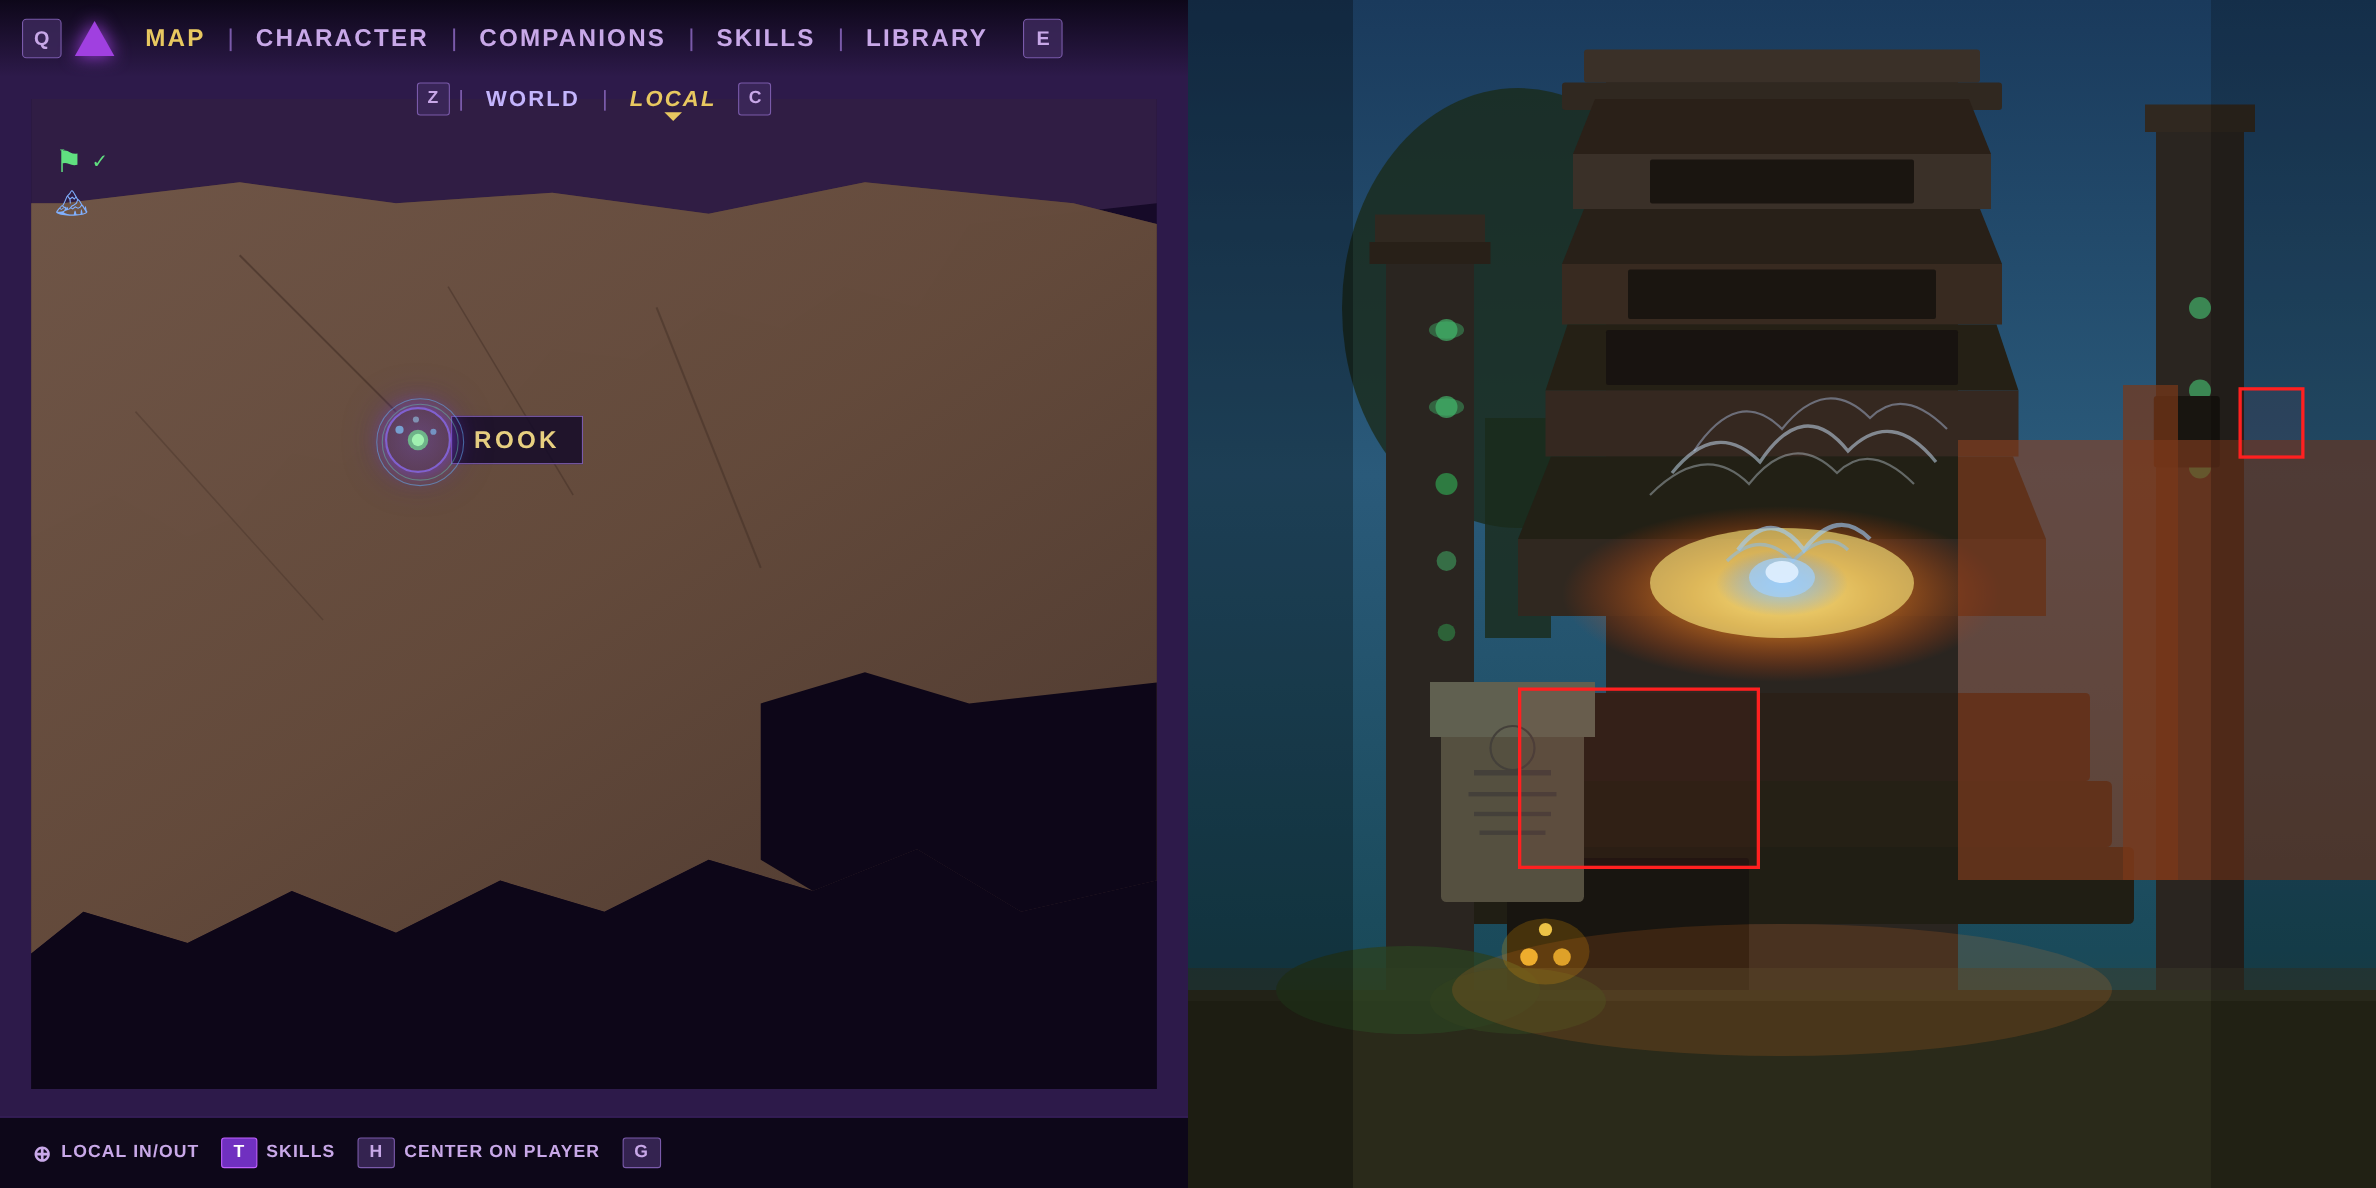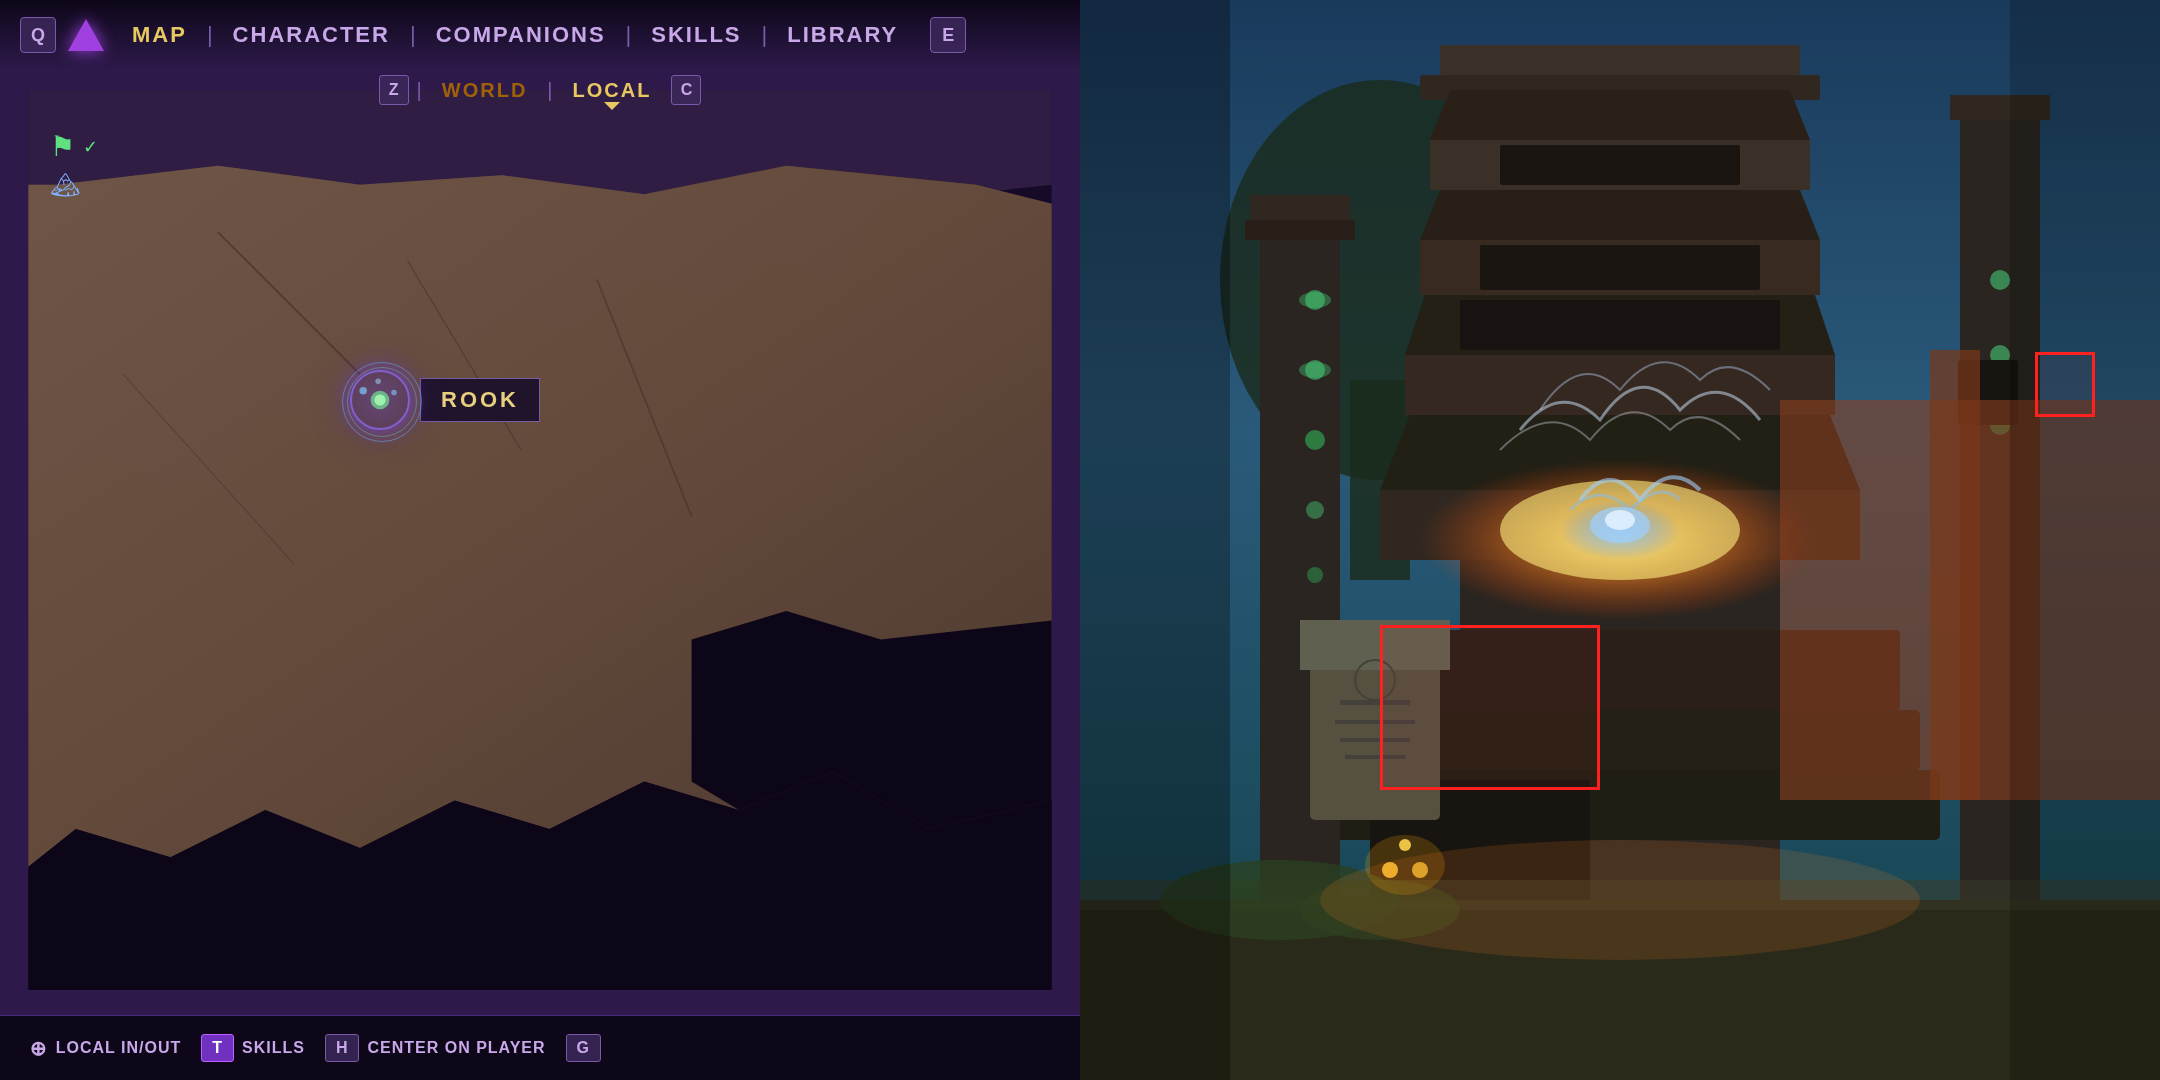--- a/index.html
+++ b/index.html
@@ -121,32 +121,33 @@
       font-weight: bold;
       width: 30px;
       height: 30px;
       display: flex;
       align-items: center;
       justify-content: center;
       border-radius: 3px;
     }
 
     .sub-nav-item {
-      color: #a16207;
+      color: #c4b5fd;
       font-size: 20px;
       font-weight: bold;
       letter-spacing: 2px;
       padding: 0 12px;
       cursor: pointer;
       text-transform: uppercase;
     }
 
     .sub-nav-item.active {
       color: #e8c860;
       position: relative;
+      font-style: italic;
     }
 
     .sub-nav-item.active::after {
       content: '';
       position: absolute;
       bottom: -8px;
       left: 50%;
       transform: translateX(-50%);
       width: 0; height: 0;
       border-left: 8px solid transparent;
@@ -160,21 +161,20 @@
     }
 
     
     #player-marker {
       position: absolute;
       top: 370px;
       left: 350px;
       z-index: 20;
       display: flex;
       align-items: center;
-      gap: 10px;
     }
 
     .player-circle {
       width: 60px;
       height: 60px;
       border-radius: 50%;
       border: 2px solid #8060d0;
       background: radial-gradient(circle, rgba(100,60,200,0.4) 0%, rgba(60,20,120,0.3) 100%);
       display: flex;
       align-items: center;

